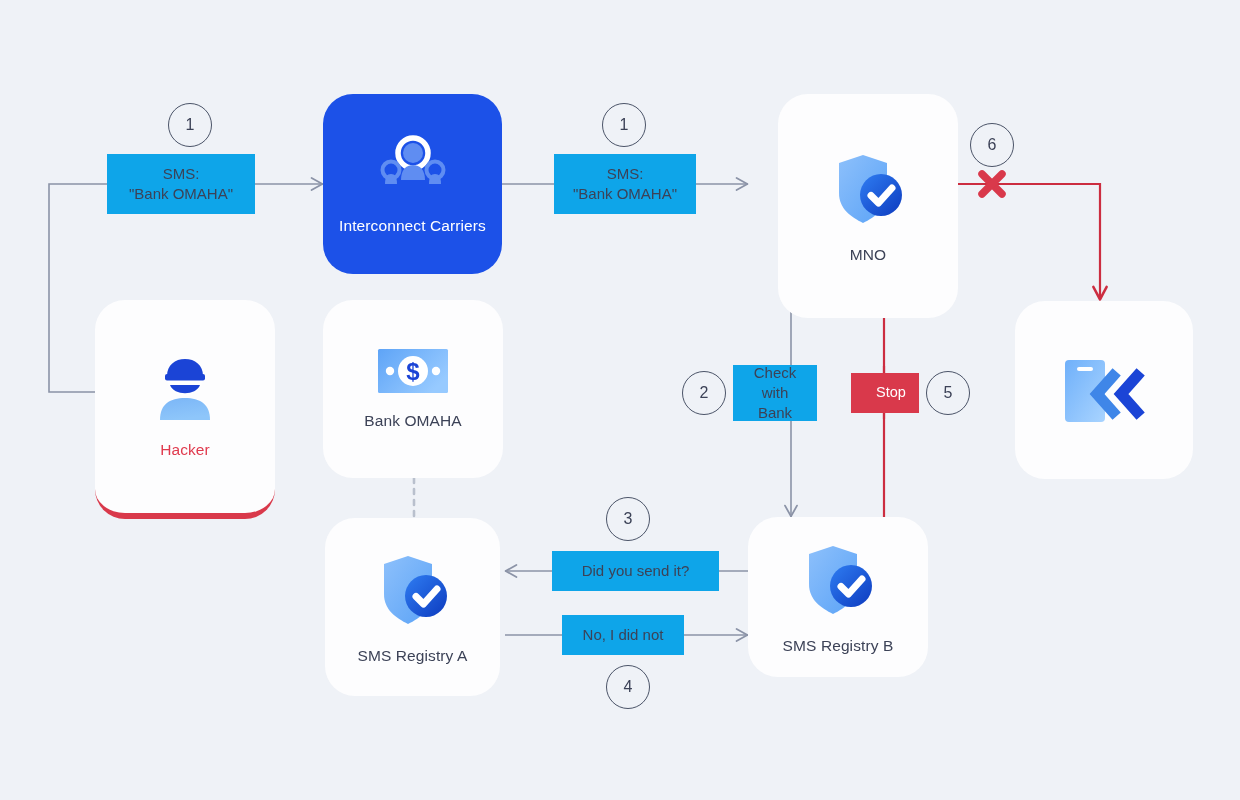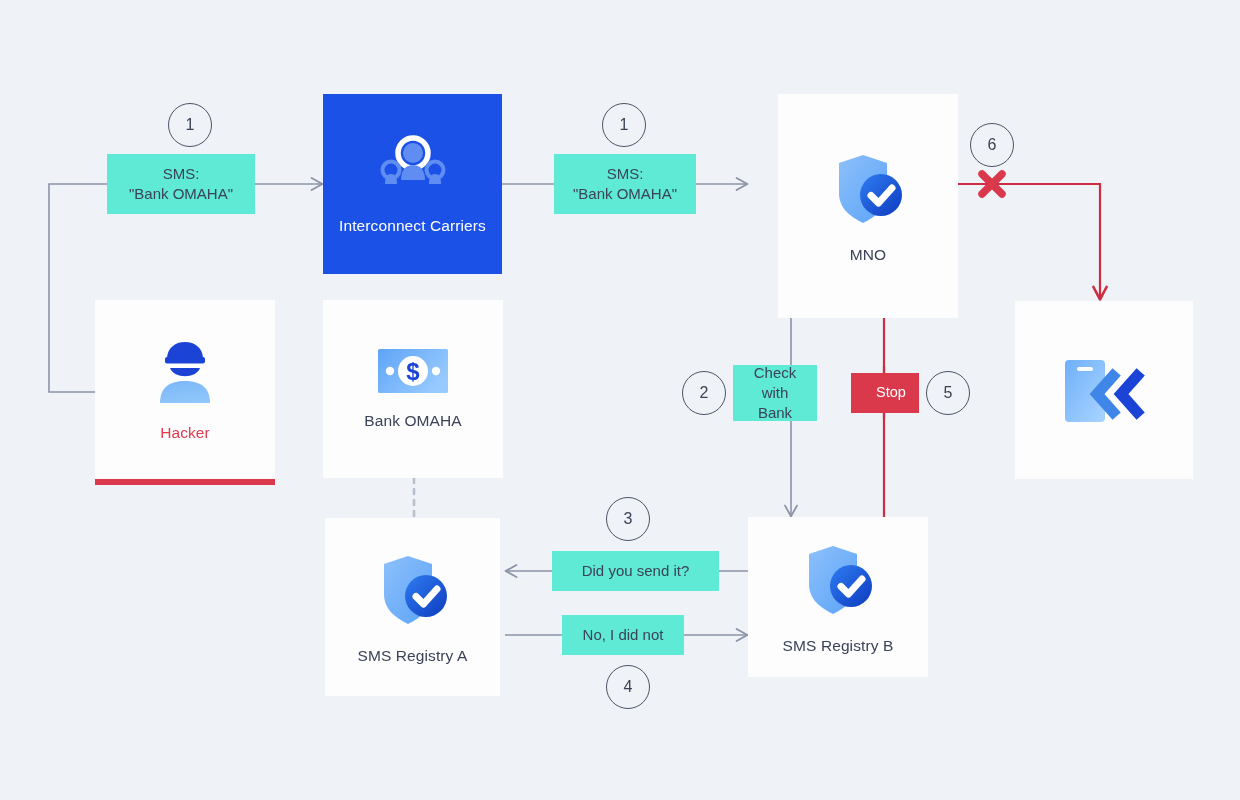--- a/index.html
+++ b/index.html
@@ -27,20 +27,21 @@
 
   
   .card {
     position: absolute;
     background: #fdfdfe;
     display: flex;
     flex-direction: column;
     align-items: center;
     justify-content: center;
     box-sizing: border-box;
+    border-radius: 30px;
   }
   .card .icon-wrap {
     display: flex;
     align-items: center;
     justify-content: center;
   }
   .card .card-label {
     font-size: 15.5px;
     color: #3c4257;
     margin-top: 14px;
@@ -59,21 +60,21 @@
   .card-danger-rule {
     border-bottom: 6px solid #d9394b;
   }
   .card-danger-rule .card-label {
     color: #e03a4e;
   }
 
   
   .wire-label {
     position: absolute;
-    background: #5eead4;
+    background: #0ea5e9;
     color: #3c4257;
     font-size: 15px;
     line-height: 1.35;
     display: flex;
     align-items: center;
     justify-content: center;
     text-align: center;
     box-sizing: border-box;
     padding: 0 10px;
     white-space: pre-line;
@@ -182,21 +183,21 @@
           </linearGradient>
         </defs>
         <path d="M12,16 L36,8 L60,16 L60,46 C60,62 48,70 36,76 C24,70 12,62 12,46 Z" fill="url(#shg1)"></path>
         <circle cx="54" cy="48" r="21" fill="url(#chg1)"></circle>
         <path d="M44,48.5 L51.5,56 L65,41" fill="none" stroke="#ffffff" stroke-width="7" stroke-linecap="round" stroke-linejoin="round"></path>
       </svg>
     </div>
     <div class="card-label">MNO</div>
   </div>
 
-  <div class="card card-danger-rule" style="left:95px; top:300px; width:180px; height:185px;">
+  <div class="card card-danger-rule" style="left:95px; top:300px; width:180px; height:219px;">
     <div class="icon-wrap">
       <svg width="70" height="72" viewBox="0 0 70 72">
         <defs>
           <linearGradient id="bodyg" x1="0" y1="0" x2="0.3" y2="1">
             <stop offset="0%" stop-color="#7bb6f7"></stop>
             <stop offset="100%" stop-color="#8ec6fa"></stop>
           </linearGradient>
         </defs>
         <path d="M10,66 C10,50 20,44 35,44 C50,44 60,50 60,66 Z" fill="url(#bodyg)"></path>
         <circle cx="35" cy="24" r="18" fill="#ffffff"></circle>

